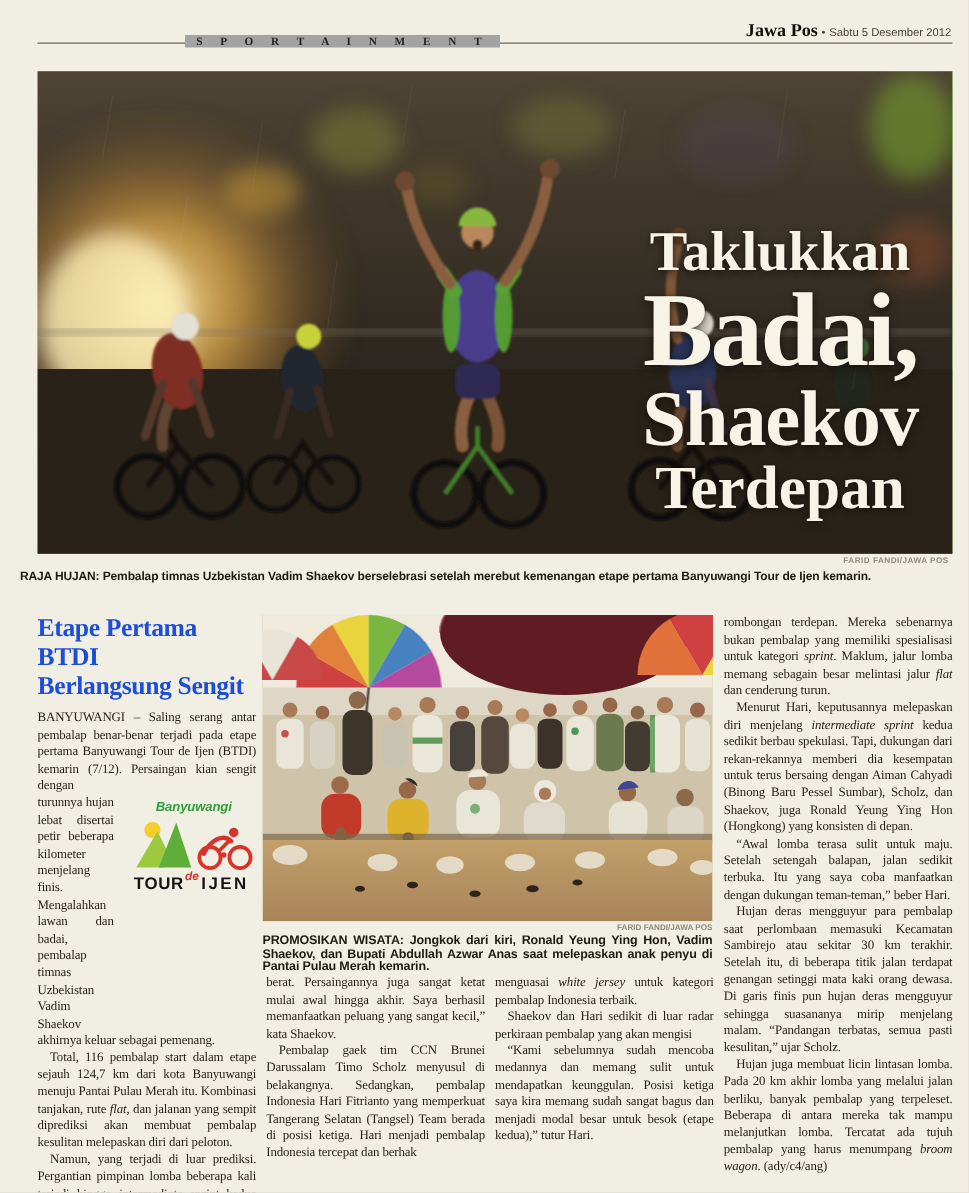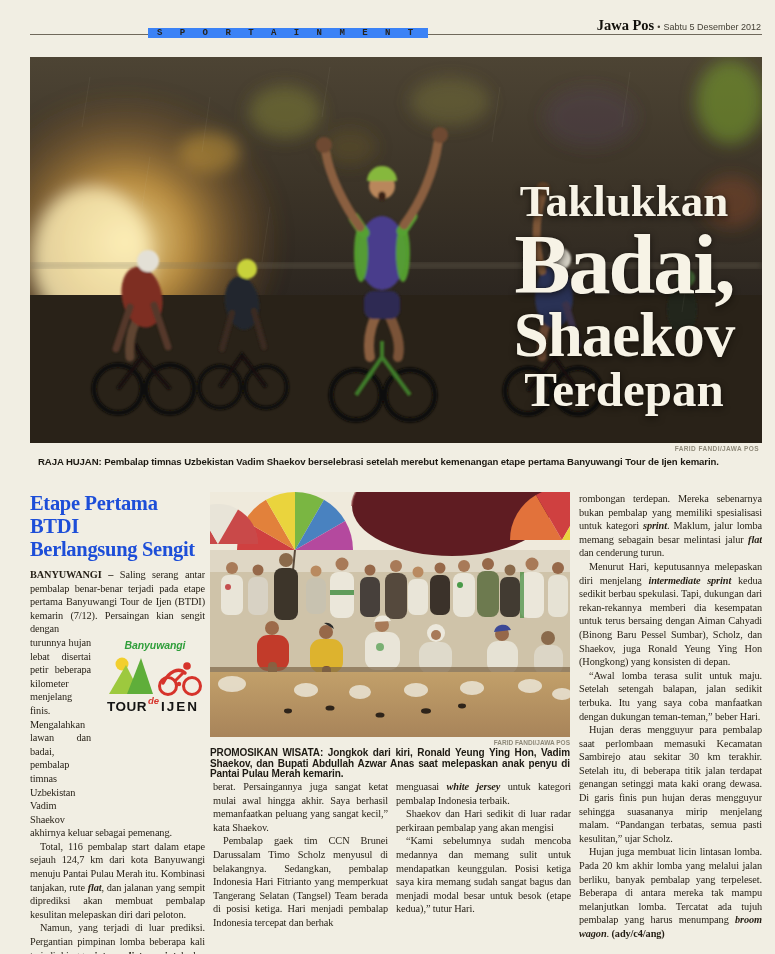--- a/index.html
+++ b/index.html
@@ -1,59 +1,59 @@
 <!DOCTYPE html>
 <html><head>
 <meta charset="utf-8">
 <style>
   html,body{margin:0;padding:0;background:#d9d5c9;}
   .page{position:relative;width:775px;height:954px;margin:0 auto;background:#f1eee3;
         font-family:"Liberation Serif",serif;color:#241e14;overflow:hidden;}
 
   
   .masthead-rule{position:absolute;top:34px;left:30px;width:732px;border-top:1px solid #70695c;}
-  .section-label{position:absolute;top:28px;left:148px;background:#3b82f6;padding:0 9px;
-        font-family:Liberation Mono, monospace;font-size:9px;font-weight:bold;
+  .section-label{position:absolute;top:28px;left:148px;background:#a3a3a3;padding:0 9px;
+        font-family:Liberation Serif, serif;font-size:9px;font-weight:bold;
         letter-spacing:6px;color:#26231c;}
   .paper-block{position:absolute;top:17px;right:14px;font-family:"Liberation Sans",sans-serif;
         font-size:9px;color:#454136;white-space:nowrap;}
   .paper-name{font-family:"Liberation Serif",serif;font-weight:bold;font-size:14.5px;color:#12100b;}
   .paper-dot{margin:0 3px;color:#454136;}
 
   
   .hero{position:absolute;left:30px;top:57px;width:732px;height:386px;overflow:hidden;background:#4d7c0f;}
   .hero svg{display:block;}
   .hero-headline{position:absolute;left:426px;top:123px;width:336px;text-align:center;
         color:#f7f3e6;font-weight:bold;line-height:.97;
         text-shadow:0 2px 7px rgba(12,9,4,.65),0 0 2px rgba(12,9,4,.4);}
   .hl1{font-size:45px;}
   .hl2{font-size:84px;letter-spacing:-2px;}
   .hl3{font-size:63px;letter-spacing:-1px;}
   .hl4{font-size:49px;}
   .hero-credit{position:absolute;top:445px;right:16px;font-family:"Liberation Sans",sans-serif;
         font-size:6.5px;font-weight:bold;color:#8f8a7a;letter-spacing:.4px;}
-  .hero-caption{position:absolute;left:38px;top:456px;width:732px;
+  .hero-caption{position:absolute;left:16px;top:456px;width:732px;
         font-family:"Liberation Sans",sans-serif;font-size:9.6px;font-weight:bold;
         color:#1d1a13;line-height:12px;letter-spacing:-.1px;}
 
   
   .article{position:absolute;left:30px;top:492px;width:732px;height:462px;}
   .art-col{position:absolute;top:0;width:175px;height:462px;overflow:hidden;
         font-size:10.3px;line-height:13.6px;text-align:justify;color:#241e14;
         letter-spacing:-.1px;}
   #col1{left:0;}
   #col2{left:183px;top:288px;height:174px;}
   #col3{left:366px;top:288px;height:174px;}
   #col4{left:549px;width:183px;}
   .art-headline{font-size:20.5px;line-height:23px;font-weight:bold;letter-spacing:-.3px;
         margin:0 0 7px 0;color:#1d4ed8;text-align:left;}
   .art-p{margin:0;}
   .art-p.ind{text-indent:10px;}
-  .rich b{font-weight:bold;margin-top:36px;}
-  .rich i{font-style:italic;font-weight:bold;}
+  .rich b{font-weight:normal;margin-top:36px;}
+  .rich i{font-style:italic;}
   .intro-row{display:flex;gap:14px;}
   .intro-col{flex:1 1 auto;min-width:0;}
   .logo-box{flex:0 0 100px;width:100px;padding-top:2px;}
 
   
   .photo2{position:absolute;left:180px;top:0;width:360px;height:245px;overflow:hidden;background:#d8cdb4;}
   .photo2 svg{display:block;}
   .photo2-credit{position:absolute;left:180px;top:247px;width:360px;text-align:right;
         font-family:"Liberation Sans",sans-serif;font-size:6.5px;font-weight:bold;color:#8f8a7a;}
   .photo2-caption{position:absolute;left:180px;top:256px;width:360px;

